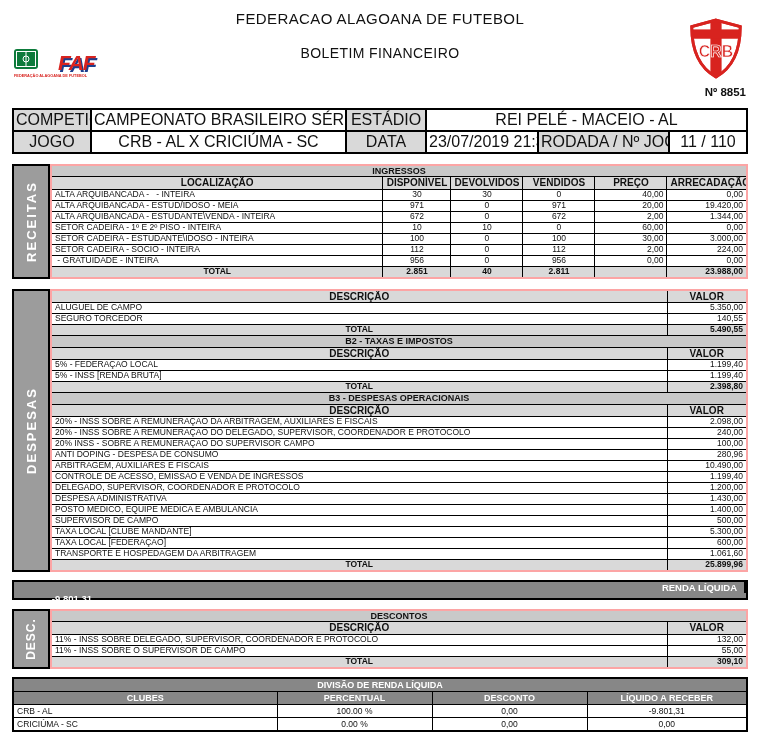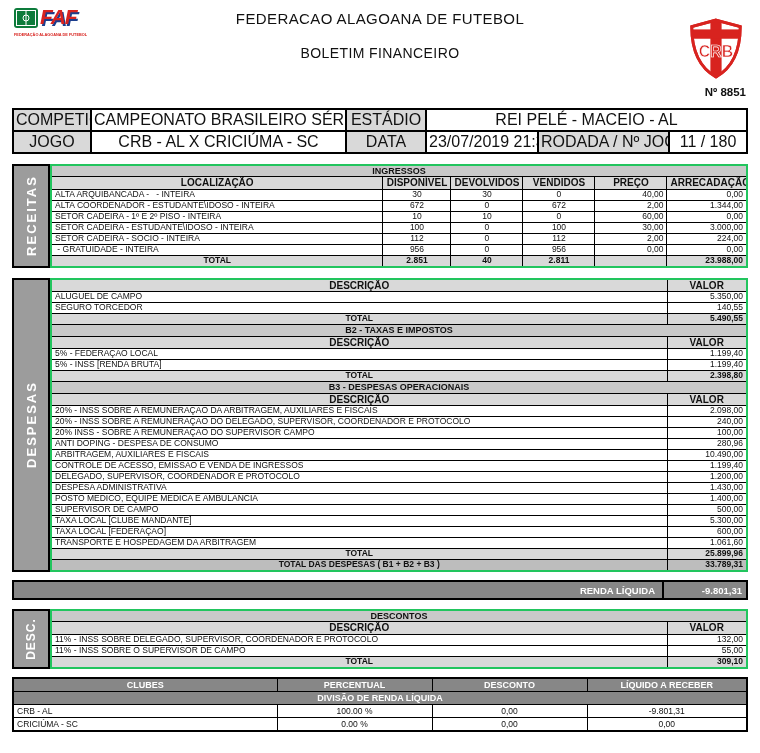--- a/index.html
+++ b/index.html
@@ -6,21 +6,21 @@
   body{
     width:760px;height:753px;background:#fff;position:relative;
     font-family:"Liberation Sans","DejaVu Sans",sans-serif;color:#111;
     -webkit-font-smoothing:antialiased;
   }
   .page{padding:0 12px;position:relative;width:736px;}
 
   
   .hdr{position:relative;height:108px;}
   .faf-logo{position:absolute;left:2px;top:8px;width:110px;}
-  .faf-top{display:flex;align-items:flex-start;gap:2px;}
+  .faf-top{display:flex;align-items:flex-end;gap:20px;margin-top:41px;}
   .faf-text{font-size:21px;font-weight:bold;font-style:italic;letter-spacing:-1px;
     color:var(--brand-red,#e31e24);text-shadow:1.5px 1.5px 0 var(--brand-blue,#1b3e8d);line-height:0.9;}
   .faf-caption{font-size:7px;transform:scale(0.55);transform-origin:left top;
     color:var(--brand-red,#e31e24);font-weight:bold;white-space:nowrap;margin-top:1px;}
   .titles{text-align:center;padding-top:10px;}
   .title-main{font-size:15px;letter-spacing:0.4px;}
   .title-sub{font-size:14px;margin-top:18px;letter-spacing:0.4px;}
   .crb-logo{position:absolute;right:4px;top:18px;}
   .bulletin-no{position:absolute;right:2px;top:86px;font-weight:bold;font-size:11.5px;margin-left:48px;}
 
@@ -31,21 +31,21 @@
     padding:1px 2px;overflow:hidden;white-space:nowrap;}
   .info-tbl td.lab{background:var(--gray-light,#d9d9d9);}
 
   
   .section{display:flex;align-items:stretch;}
   .strip{width:34px;background:var(--gray-strip,#9c9c9c);border:2px solid #000;
     display:flex;align-items:center;justify-content:center;flex:none;}
   .strip span{transform:rotate(-90deg);white-space:nowrap;color:#fff;font-weight:bold;
     font-size:13px;letter-spacing:2px;}
   .strip-sm span{font-size:12px;letter-spacing:1px;}
-  .sec-tbl{flex:1;border:2px solid #22c55e;table-layout:fixed;width:100%;}
+  .sec-tbl{flex:1;border:2px solid #fca5a5;table-layout:fixed;width:100%;}
   .sec-tbl td{border:1px solid #000;font-size:8.5px;height:10px;line-height:1.15;
     padding:0 3px;overflow:hidden;white-space:nowrap;vertical-align:middle;}
   .sec-tbl .bar td{background:var(--gray-bar,#c9c9c9);font-weight:bold;text-align:center;font-size:9px;}
   .sec-tbl .colhead td{background:var(--gray-light,#d9d9d9);font-weight:bold;text-align:center;font-size:10px;}
   .sec-tbl .total-row td{background:var(--gray-light,#d9d9d9);font-weight:bold;}
   .sec-tbl .total-row td:first-child{text-align:center;}
   .sec-tbl .grand-row td{background:var(--grand-row,#bdbdbd);font-weight:bold;}
   .sec-tbl .grand-row td:first-child{text-align:center;}
 
   
@@ -53,21 +53,21 @@
   .ing .total-row td:nth-child(2),.ing .total-row td:nth-child(3),.ing .total-row td:nth-child(4)
     {text-align:center;}
   .ing tbody.data td:nth-child(5),.ing tbody.data td:nth-child(6),
   .ing .total-row td:nth-child(5),.ing .total-row td:nth-child(6){text-align:right;}
 
   
   .dv tbody.data td:last-child,.dv .total-row td:last-child,.dv .grand-row td:last-child{text-align:right;}
 
   
   .renda{display:flex;border:2px solid #000;background:var(--gray-dark,#878787);
-    color:#fff;font-weight:bold;height:16px;align-items:stretch;}
+    color:#fff;font-weight:bold;height:16px;align-items:stretch;flex-direction:column;}
   .renda-label{flex:1;display:flex;align-items:center;justify-content:flex-end;
     padding-right:7px;border-right:2px solid #000;font-size:9.5px;}
   .renda-value{width:78px;display:flex;align-items:center;justify-content:flex-end;
     padding-right:4px;font-size:9.5px;}
 
   
   .div-tbl{width:736px;table-layout:fixed;border:2px solid #000;}
   .div-tbl td{border:1px solid #000;font-size:8.5px;height:12px;padding:0 3px;
     overflow:hidden;white-space:nowrap;text-align:center;vertical-align:middle;}
   .div-tbl .dark td{background:var(--gray-dark,#8a8a8a);color:#fff;font-weight:bold;font-size:9px;}
@@ -136,21 +136,21 @@
       <td>CAMPEONATO BRASILEIRO SÉRIE B</td>
       <td class="lab">ESTÁDIO</td>
       <td colspan="3">REI PELÉ - MACEIO - AL</td>
     </tr>
     <tr>
       <td class="lab">JOGO</td>
       <td>CRB - AL X CRICIÚMA - SC</td>
       <td class="lab">DATA</td>
       <td>23/07/2019 21:30</td>
       <td class="lab">RODADA / Nº JOGO</td>
-      <td>11 / 180</td>
+      <td>11 / 110</td>
     </tr>
   </tbody>
     </table>
 
   <div class="sp10"></div>
 
   <div class="section">
     <div class="strip">
       <span>RECEITAS</span>
     </div>
@@ -179,21 +179,29 @@
       <tbody class="data">
           <tr>
             <td>ALTA ARQUIBANCADA - &nbsp; - INTEIRA</td>
             <td>30</td>
             <td>30</td>
             <td>0</td>
             <td>40,00</td>
             <td>0,00</td>
           </tr>
           <tr>
-            <td>ALTA COORDENADOR - ESTUDANTE\IDOSO - INTEIRA</td>
+            <td>ALTA ARQUIBANCADA - ESTUD/IDOSO - MEIA</td>
+            <td>971</td>
+            <td>0</td>
+            <td>971</td>
+            <td>20,00</td>
+            <td>19.420,00</td>
+          </tr>
+          <tr>
+            <td>ALTA ARQUIBANCADA - ESTUDANTE\VENDA - INTEIRA</td>
             <td>672</td>
             <td>0</td>
             <td>672</td>
             <td>2,00</td>
             <td>1.344,00</td>
           </tr>
           <tr>
             <td>SETOR CADEIRA - 1º E 2º PISO - INTEIRA</td>
             <td>10</td>
             <td>10</td>
@@ -357,24 +365,20 @@
           </tr>
           <tr>
             <td>TRANSPORTE E HOSPEDAGEM DA ARBITRAGEM</td>
             <td>1.061,60</td>
           </tr>
         </tbody>
       <tbody>
         <tr class="total-row">
           <td>TOTAL</td>
           <td>25.899,96</td>
-        </tr>
-        <tr class="grand-row">
-          <td>TOTAL DAS DESPESAS ( B1 + B2 + B3 )</td>
-          <td>33.789,31</td>
         </tr>
       </tbody>
     </table>
   </div>
 
   <div class="sp8"></div>
 
   <div class="renda">
     <div class="renda-label">RENDA LÍQUIDA</div>
     <div class="renda-value">-9.801,31</div>
@@ -423,28 +427,28 @@
 
   <table class="div-tbl">
     <colgroup>
         <col>
         <col style="width:155px">
         <col style="width:155px">
         <col style="width:160px">
       </colgroup>
     <tbody>
       <tr class="dark">
+          <td colspan="4">DIVISÃO DE RENDA LÍQUIDA</td>
+        </tr>
+      <tr class="dark">
         <td>CLUBES</td>
         <td>PERCENTUAL</td>
         <td>DESCONTO</td>
         <td>LÍQUIDO A RECEBER</td>
       </tr>
-      <tr class="dark">
-          <td colspan="4">DIVISÃO DE RENDA LÍQUIDA</td>
-        </tr>
     </tbody>
     <tbody class="data">
         <tr>
           <td>CRB - AL</td>
           <td>100.00 %</td>
           <td>0,00</td>
           <td>-9.801,31</td>
         </tr>
         <tr>
           <td>CRICIÚMA - SC</td>

